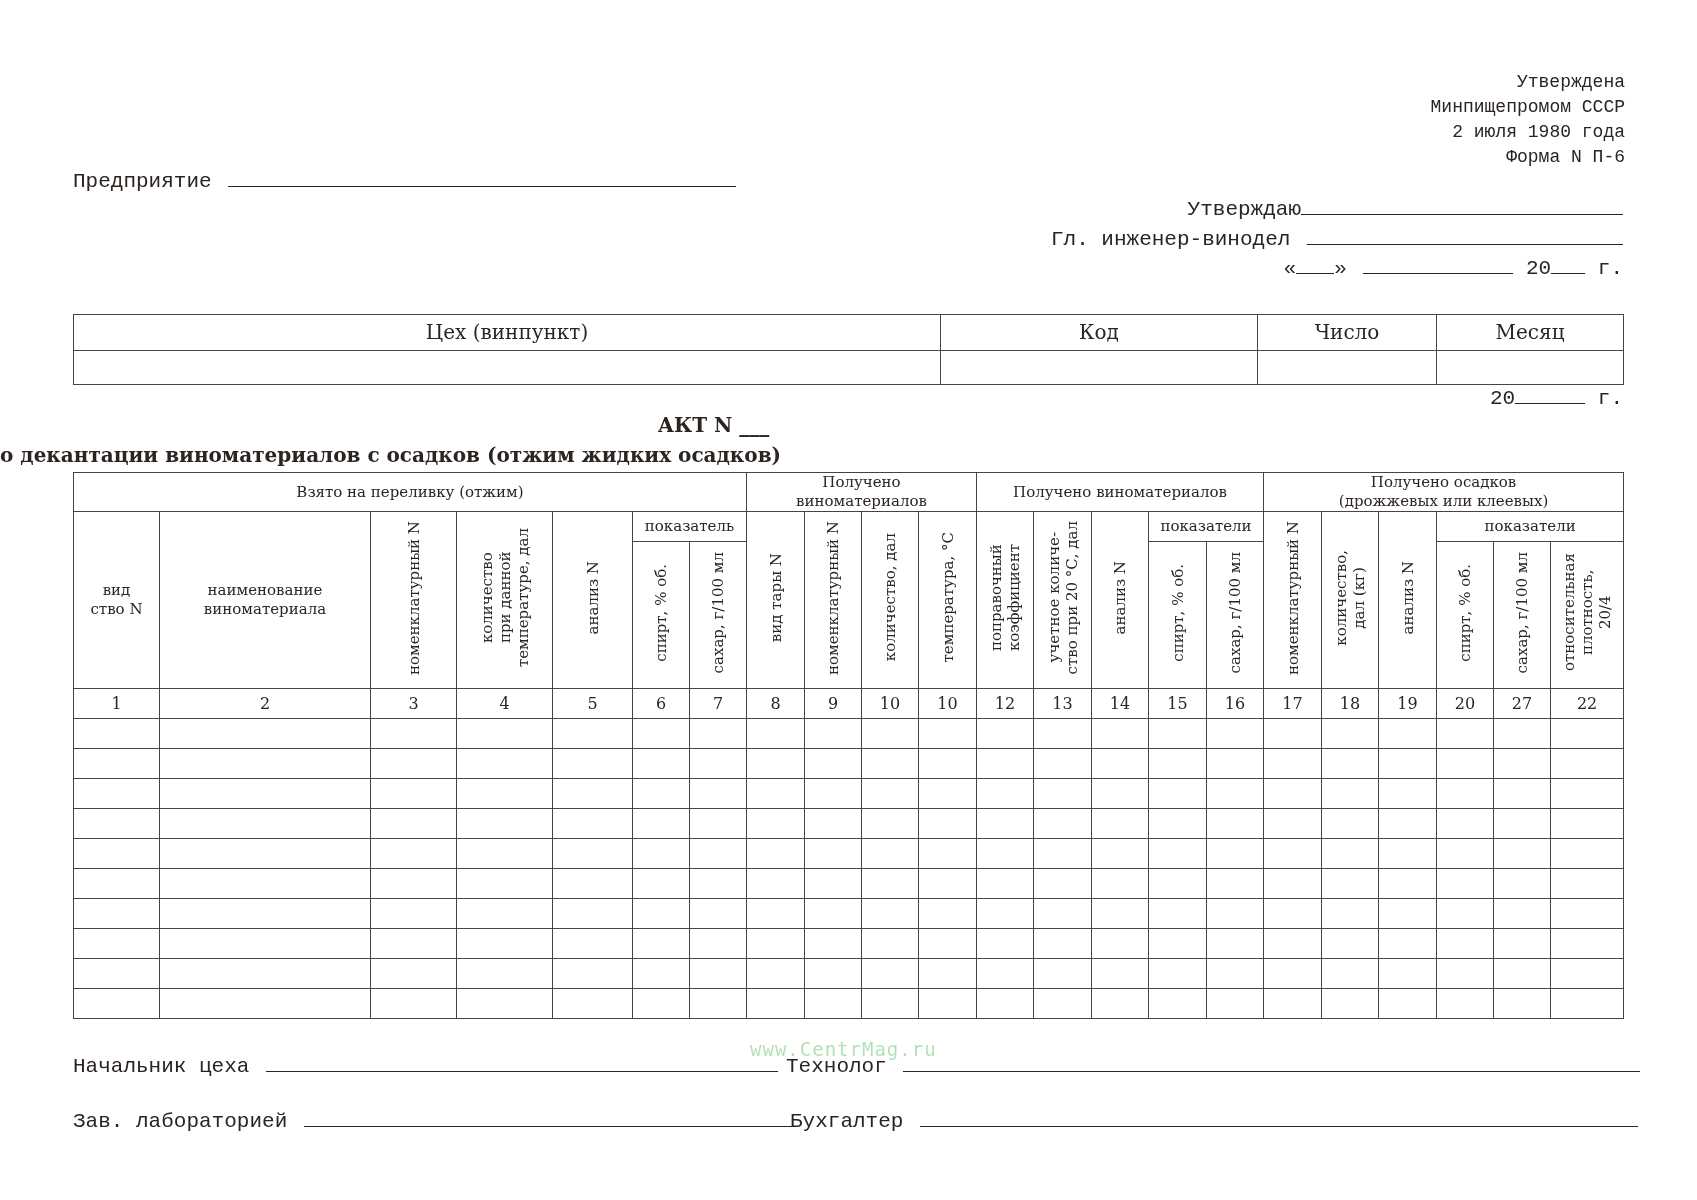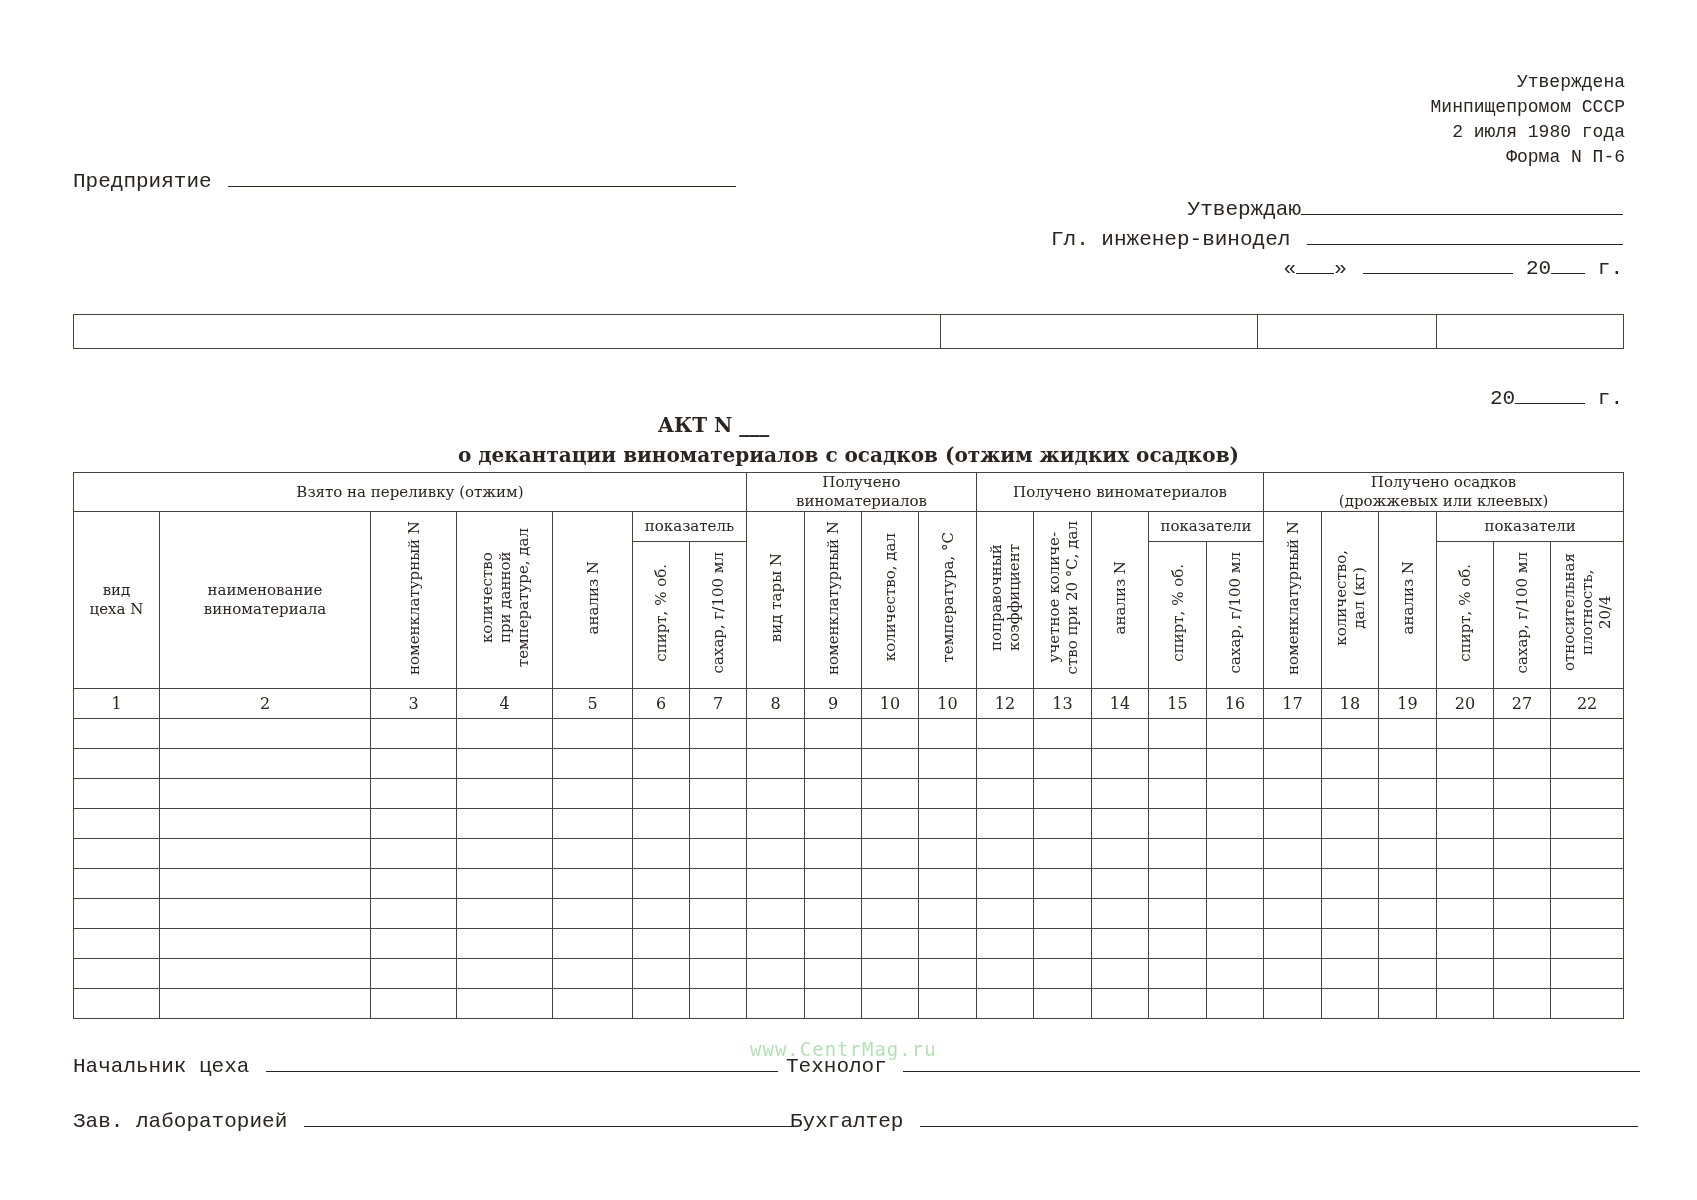--- a/index.html
+++ b/index.html
@@ -45,36 +45,42 @@
 </div>
 
 <table style="left:73px;top:314px;width:1550px;">
   <colgroup>
       <col style="width:867px">
       <col style="width:317px">
       <col style="width:179px">
       <col style="width:187px">
     </colgroup>
   <tbody>
+      <tr style="height:36px;">
+    <td style="font-size:20px;">Цех (винпункт)</td>
+    <td style="font-size:20px;">Код</td>
+    <td style="font-size:20px;">Число</td>
+    <td style="font-size:20px;">Месяц</td>
+  </tr>
   <tr style="height:34px;">
     <td></td>
     <td></td>
     <td></td>
     <td></td>
   </tr>
 </tbody>
   </table>
 
 <div class="abs t20" style="right:74px;top:387px;">
   <span>20</span><span class="line" style="width:70px;margin-left:0;"></span>
   <span>г.</span>
 </div>
 
 <div class="abs" style="left:0;width:1371px;text-align:center;top:413px;font-weight:bold;font-size:20px;padding-left:28px;">АКТ N ___</div>
-<div class="abs" style="left:0;width:1697px;text-align:center;top:443px;font-weight:bold;font-size:20px;">о декантации виноматериалов с осадков (отжим жидких осадков)</div>
+<div class="abs" style="left:0;width:1697px;top:443px;font-weight:bold;font-size:20px;">о декантации виноматериалов с осадков (отжим жидких осадков)</div>
 
 <table id="main" style="left:73px;top:472px;width:1550px;">
   <colgroup>
     <col style="width:86px">
       <col style="width:211px">
       <col style="width:86px">
       <col style="width:96px">
       <col style="width:80px">
       <col style="width:57px">
       <col style="width:57px">
@@ -98,21 +104,21 @@
       <tr style="height:36px;">
     <td colspan="7">Взято на переливку (отжим)</td>
     <td colspan="4" style="white-space:pre-line;">Получено
 виноматериалов</td>
     <td colspan="5">Получено виноматериалов</td>
     <td colspan="6" style="white-space:pre-line;">Получено осадков
 (дрожжевых или клеевых)</td>
   </tr>
   <tr style="height:30px;">
     <td rowspan="2" style="white-space:pre-line;">вид
-цеха N</td>
+ство N</td>
     <td rowspan="2" style="white-space:pre-line;">наименование
 виноматериала</td>
     <td rowspan="2"><span class="vt">номенклатурный N</span></td>
     <td rowspan="2"><span class="vt">количество
 при данной
 температуре, дал</span></td>
     <td rowspan="2"><span class="vt">анализ N</span></td>
     <td colspan="2">показатель</td>
     <td rowspan="2"><span class="vt">вид тары N</span></td>
     <td rowspan="2"><span class="vt">номенклатурный N</span></td>

